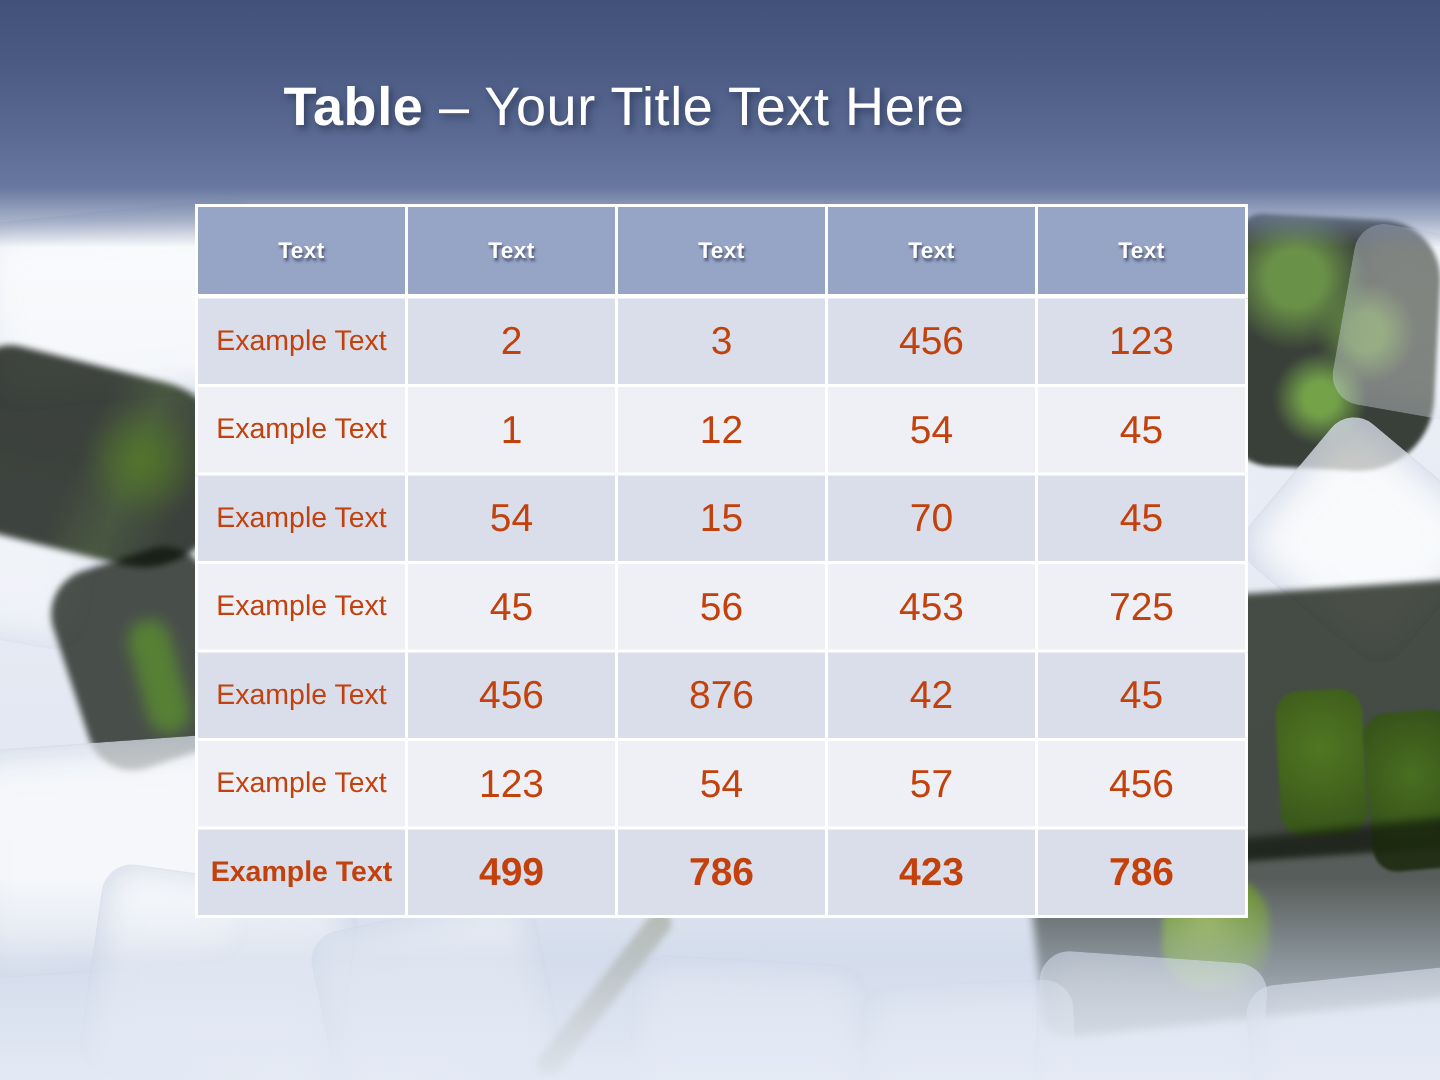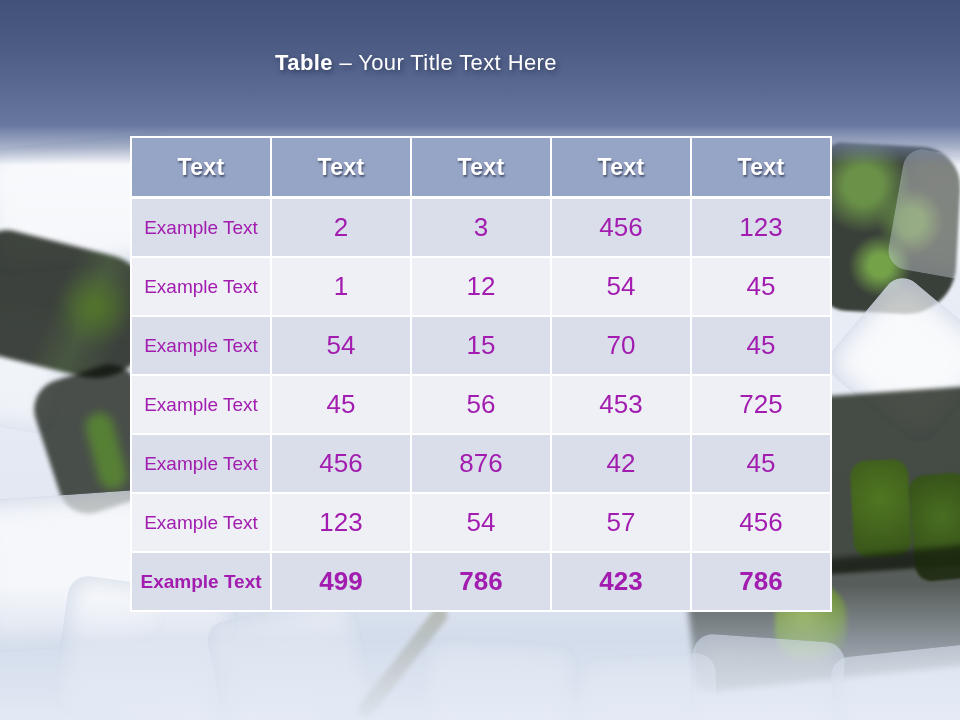--- a/index.html
+++ b/index.html
@@ -74,38 +74,38 @@
   .bottom-haze{left:0;top:585px;width:960px;height:135px;
     background:linear-gradient(180deg,rgba(222,230,244,0) 0%,rgba(198,210,230,.45) 40%,rgba(228,234,245,.9) 100%);}
   
   .top-band{
     position:absolute;left:0;top:0;width:960px;height:165px;
     background:linear-gradient(180deg,#42517a 0%,#4b5a83 25%,#5a6a93 55%,#6878a0 76%,
       rgba(116,131,167,.6) 89%,rgba(190,202,228,0) 100%);
   }
   .title{
     position:absolute;left:0;top:50px;width:832px;margin:0;text-align:center;
-    color:#ffffff;font-size:22px;font-weight:400;letter-spacing:.4px;
+    color:#ffffff;font-size:36px;font-weight:400;letter-spacing:.4px;
     text-shadow:2px 3px 5px rgba(25,35,60,.55);
   }
   .title .bold{font-weight:700;}
   
   .data-table{
     position:absolute;left:130px;top:136px;width:702px;
     border-collapse:collapse;table-layout:fixed;
   }
   .data-table th,.data-table td{
     border:2px solid #ffffff;text-align:center;vertical-align:middle;padding:0;
   }
   .data-table thead th{
-    background:#96a4c6;color:#ffffff;font-size:23px;font-weight:700;height:58px;
+    background:#96a4c6;color:#ffffff;font-size:15px;font-weight:700;height:58px;
     letter-spacing:.3px;text-shadow:1px 2px 2px rgba(55,65,90,.85);
     border-bottom:3px solid #ffffff;
   }
-  .data-table td{color:#a21caf;font-size:26px;height:57px;background:#eef0f6;}
+  .data-table td{color:#c2410c;font-size:26px;height:57px;background:#eef0f6;}
   .data-table tbody tr:nth-child(odd) td{background:#d9deea;}
   .data-table td.label-cell{font-size:19px;}
   .data-table tr.total-row td{font-weight:700;}
 </style>
 </head>
 <body>
 
 <div class="slide">
 
   <div class="photo">

